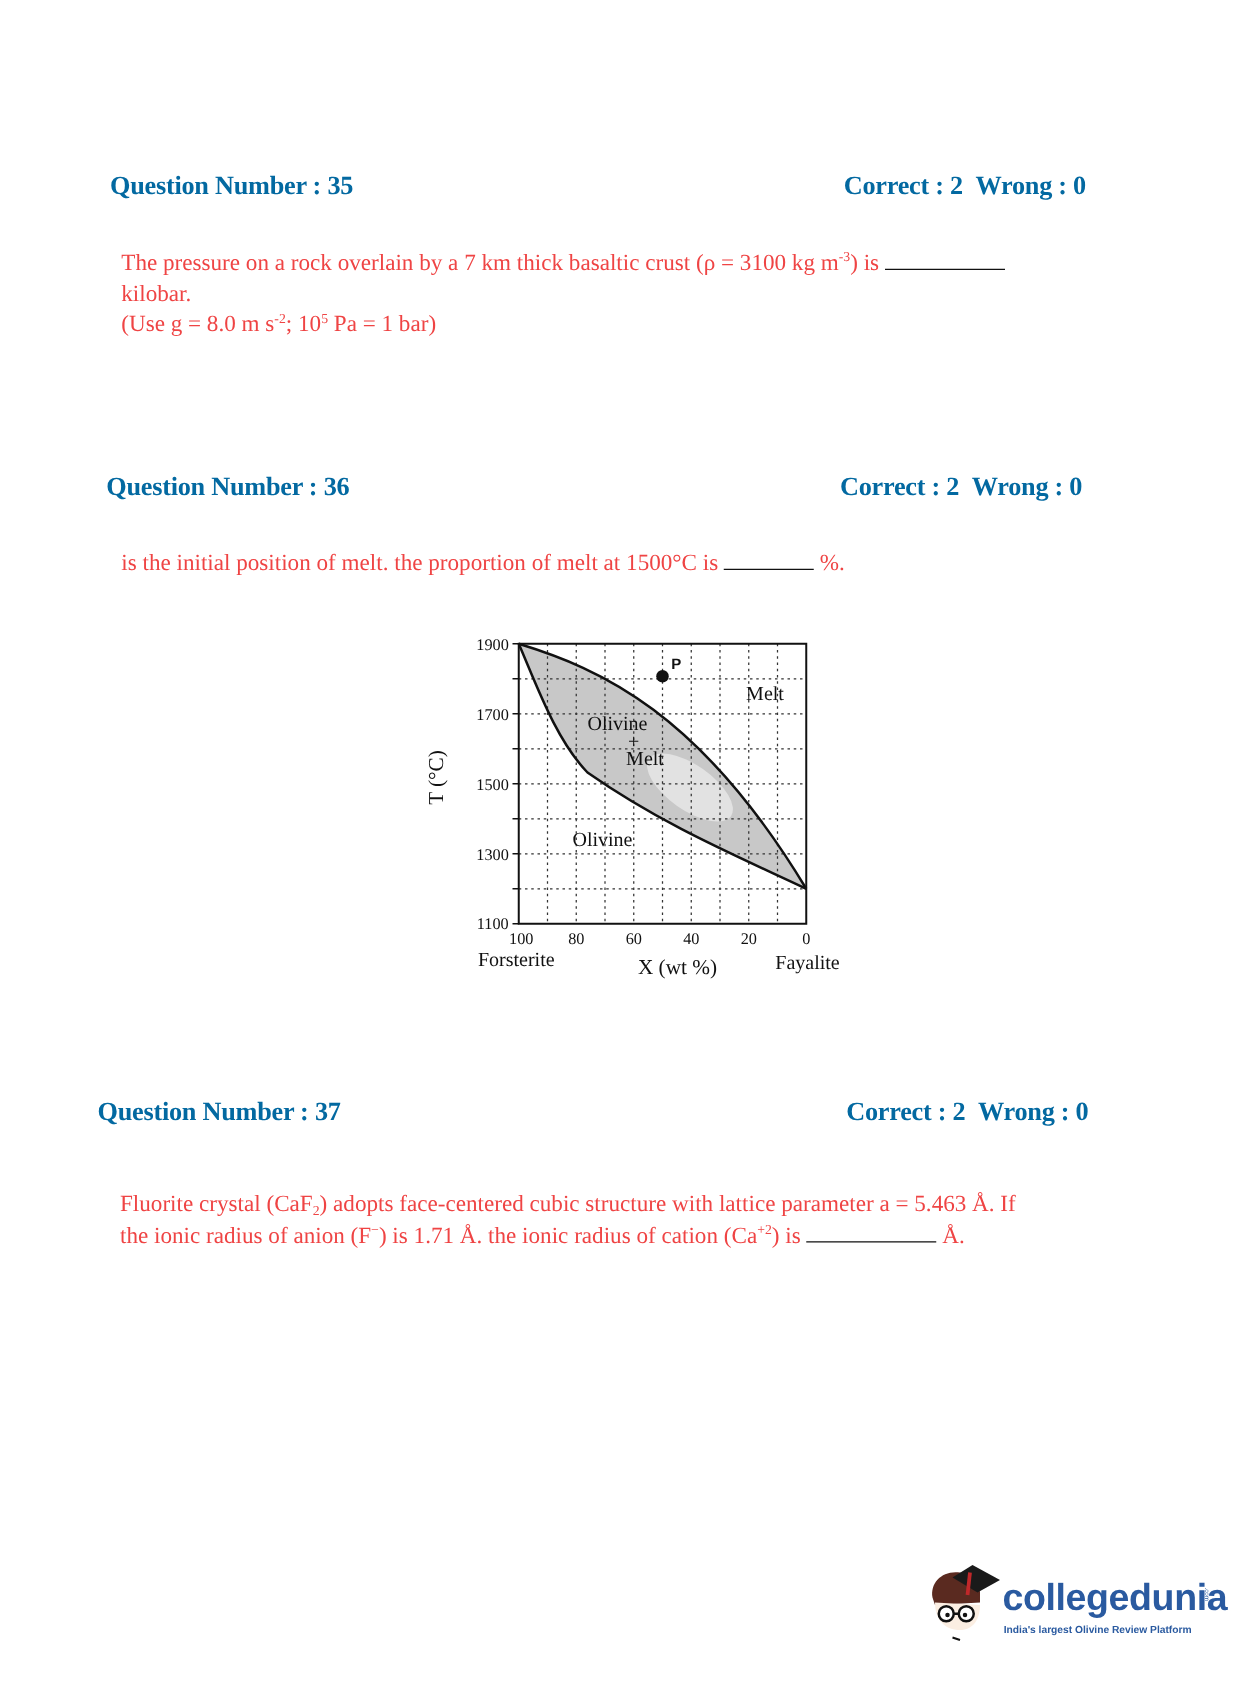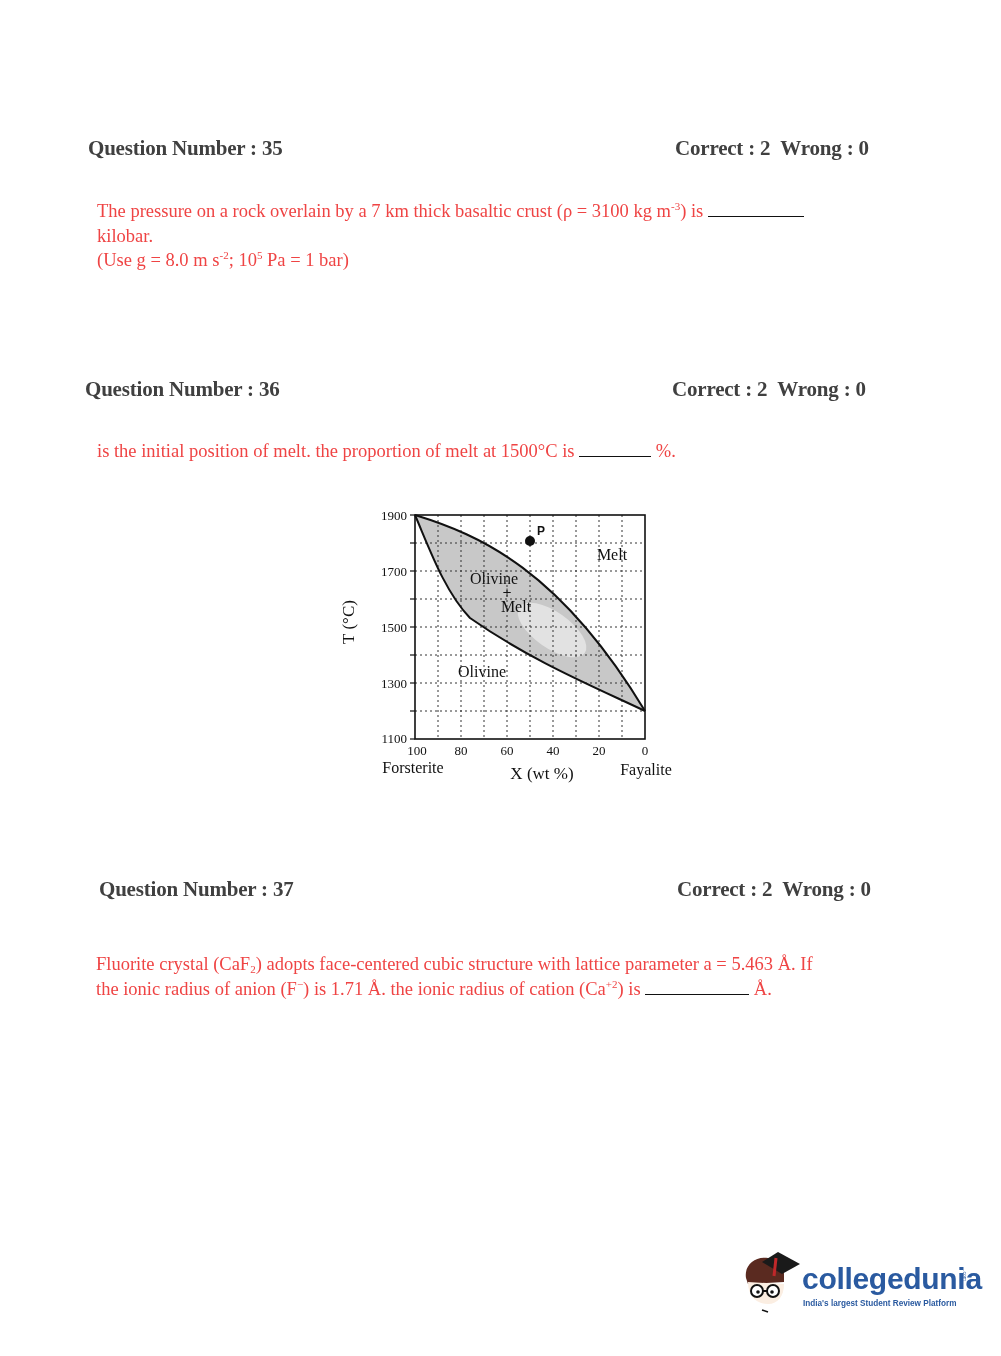--- a/index.html
+++ b/index.html
@@ -1,21 +1,21 @@
 <!DOCTYPE html>
 <html><head>
   <meta charset="utf-8">
   <style>
     * { box-sizing: border-box; margin: 0; padding: 0; }
     html, body { width: 1001px; height: 1356px; background: #ffffff; }
     body { position: relative; font-family: "Liberation Serif", "DejaVu Serif", serif; color: #111; overflow: hidden; }
 
     .qhead { position: absolute; left: 0; width: 1001px; height: 30px; }
     .qnum, .qscore {
-      position: absolute; top: 0; color: #404040; font-weight: bold;
+      position: absolute; top: 0; color: #0369a1; font-weight: bold;
       font-size: 21px; letter-spacing: -0.2px; white-space: nowrap;
     }
     .qscore .gap { display: inline-block; width: 10px; }
 
     .qtext {
       position: absolute; font-size: 18.5px; line-height: 24.5px; color: #ef4444;
       white-space: nowrap;
     }
     .blank { display: inline-block; border-bottom: 1px solid #111; height: 14px; vertical-align: baseline; }
     sup { font-size: 11px; vertical-align: 7px; line-height: 0; }
@@ -127,21 +127,21 @@
     <text class="region-label" x="177" y="98" text-anchor="middle">+</text>
     <text class="region-label" x="186" y="112" text-anchor="middle">Melt</text>
     <text class="region-label" x="152" y="177" text-anchor="middle">Olivine</text>
 
     <circle cx="200" cy="41" r="5" fill="#111"></circle>
     <text x="207" y="35" font-family="Liberation Sans, sans-serif" font-size="12" font-weight="bold" fill="#111">P</text>
   </svg>
 </div>
 
 <div class="qhead" style="top:877px;">
-  <span class="qnum" style="left:99px;">Question Number : 37</span>
+  <span class="qnum" style="left:78px;">Question Number : 37</span>
   <span class="qscore" style="left:677px;">
     <span>Correct : 2</span><span class="gap"></span><span>Wrong : 0</span>
   </span>
 </div>
 <div class="qtext" style="left:96px; top:952px;">
   <div><span>Fluorite crystal (CaF</span><sub>2</sub><span>) adopts face-centered cubic structure with lattice parameter a = 5.463 Å. If</span></div>
   <div><span>the ionic radius of anion (F</span><sup>−</sup><span>) is 1.71 Å. the ionic radius of cation (Ca</span><sup>+2</sup><span>) is</span> <span class="blank" style="width:104px;"></span> <span>Å.</span></div>
 </div>
 
 <div id="logo">
@@ -156,14 +156,14 @@
 
     <circle cx="17" cy="43" r="6" fill="#fff" stroke="#111" stroke-width="2"></circle>
     <circle cx="33" cy="43" r="6" fill="#fff" stroke="#111" stroke-width="2"></circle>
     <line x1="23" y1="43" x2="27" y2="43" stroke="#111" stroke-width="2"></line>
     <circle cx="18" cy="44" r="1.8" fill="#111"></circle>
     <circle cx="32" cy="44" r="1.8" fill="#111"></circle>
     <line x1="22" y1="62" x2="28" y2="64" stroke="#111" stroke-width="1.5"></line>
   </svg>
   <span class="brand">collegedunia</span>
   <span class="brand-com">.com</span>
-  <span class="tagline">India's largest Student Review Platform</span>
+  <span class="tagline">India's largest Olivine Review Platform</span>
 </div>
 
 </body></html>

